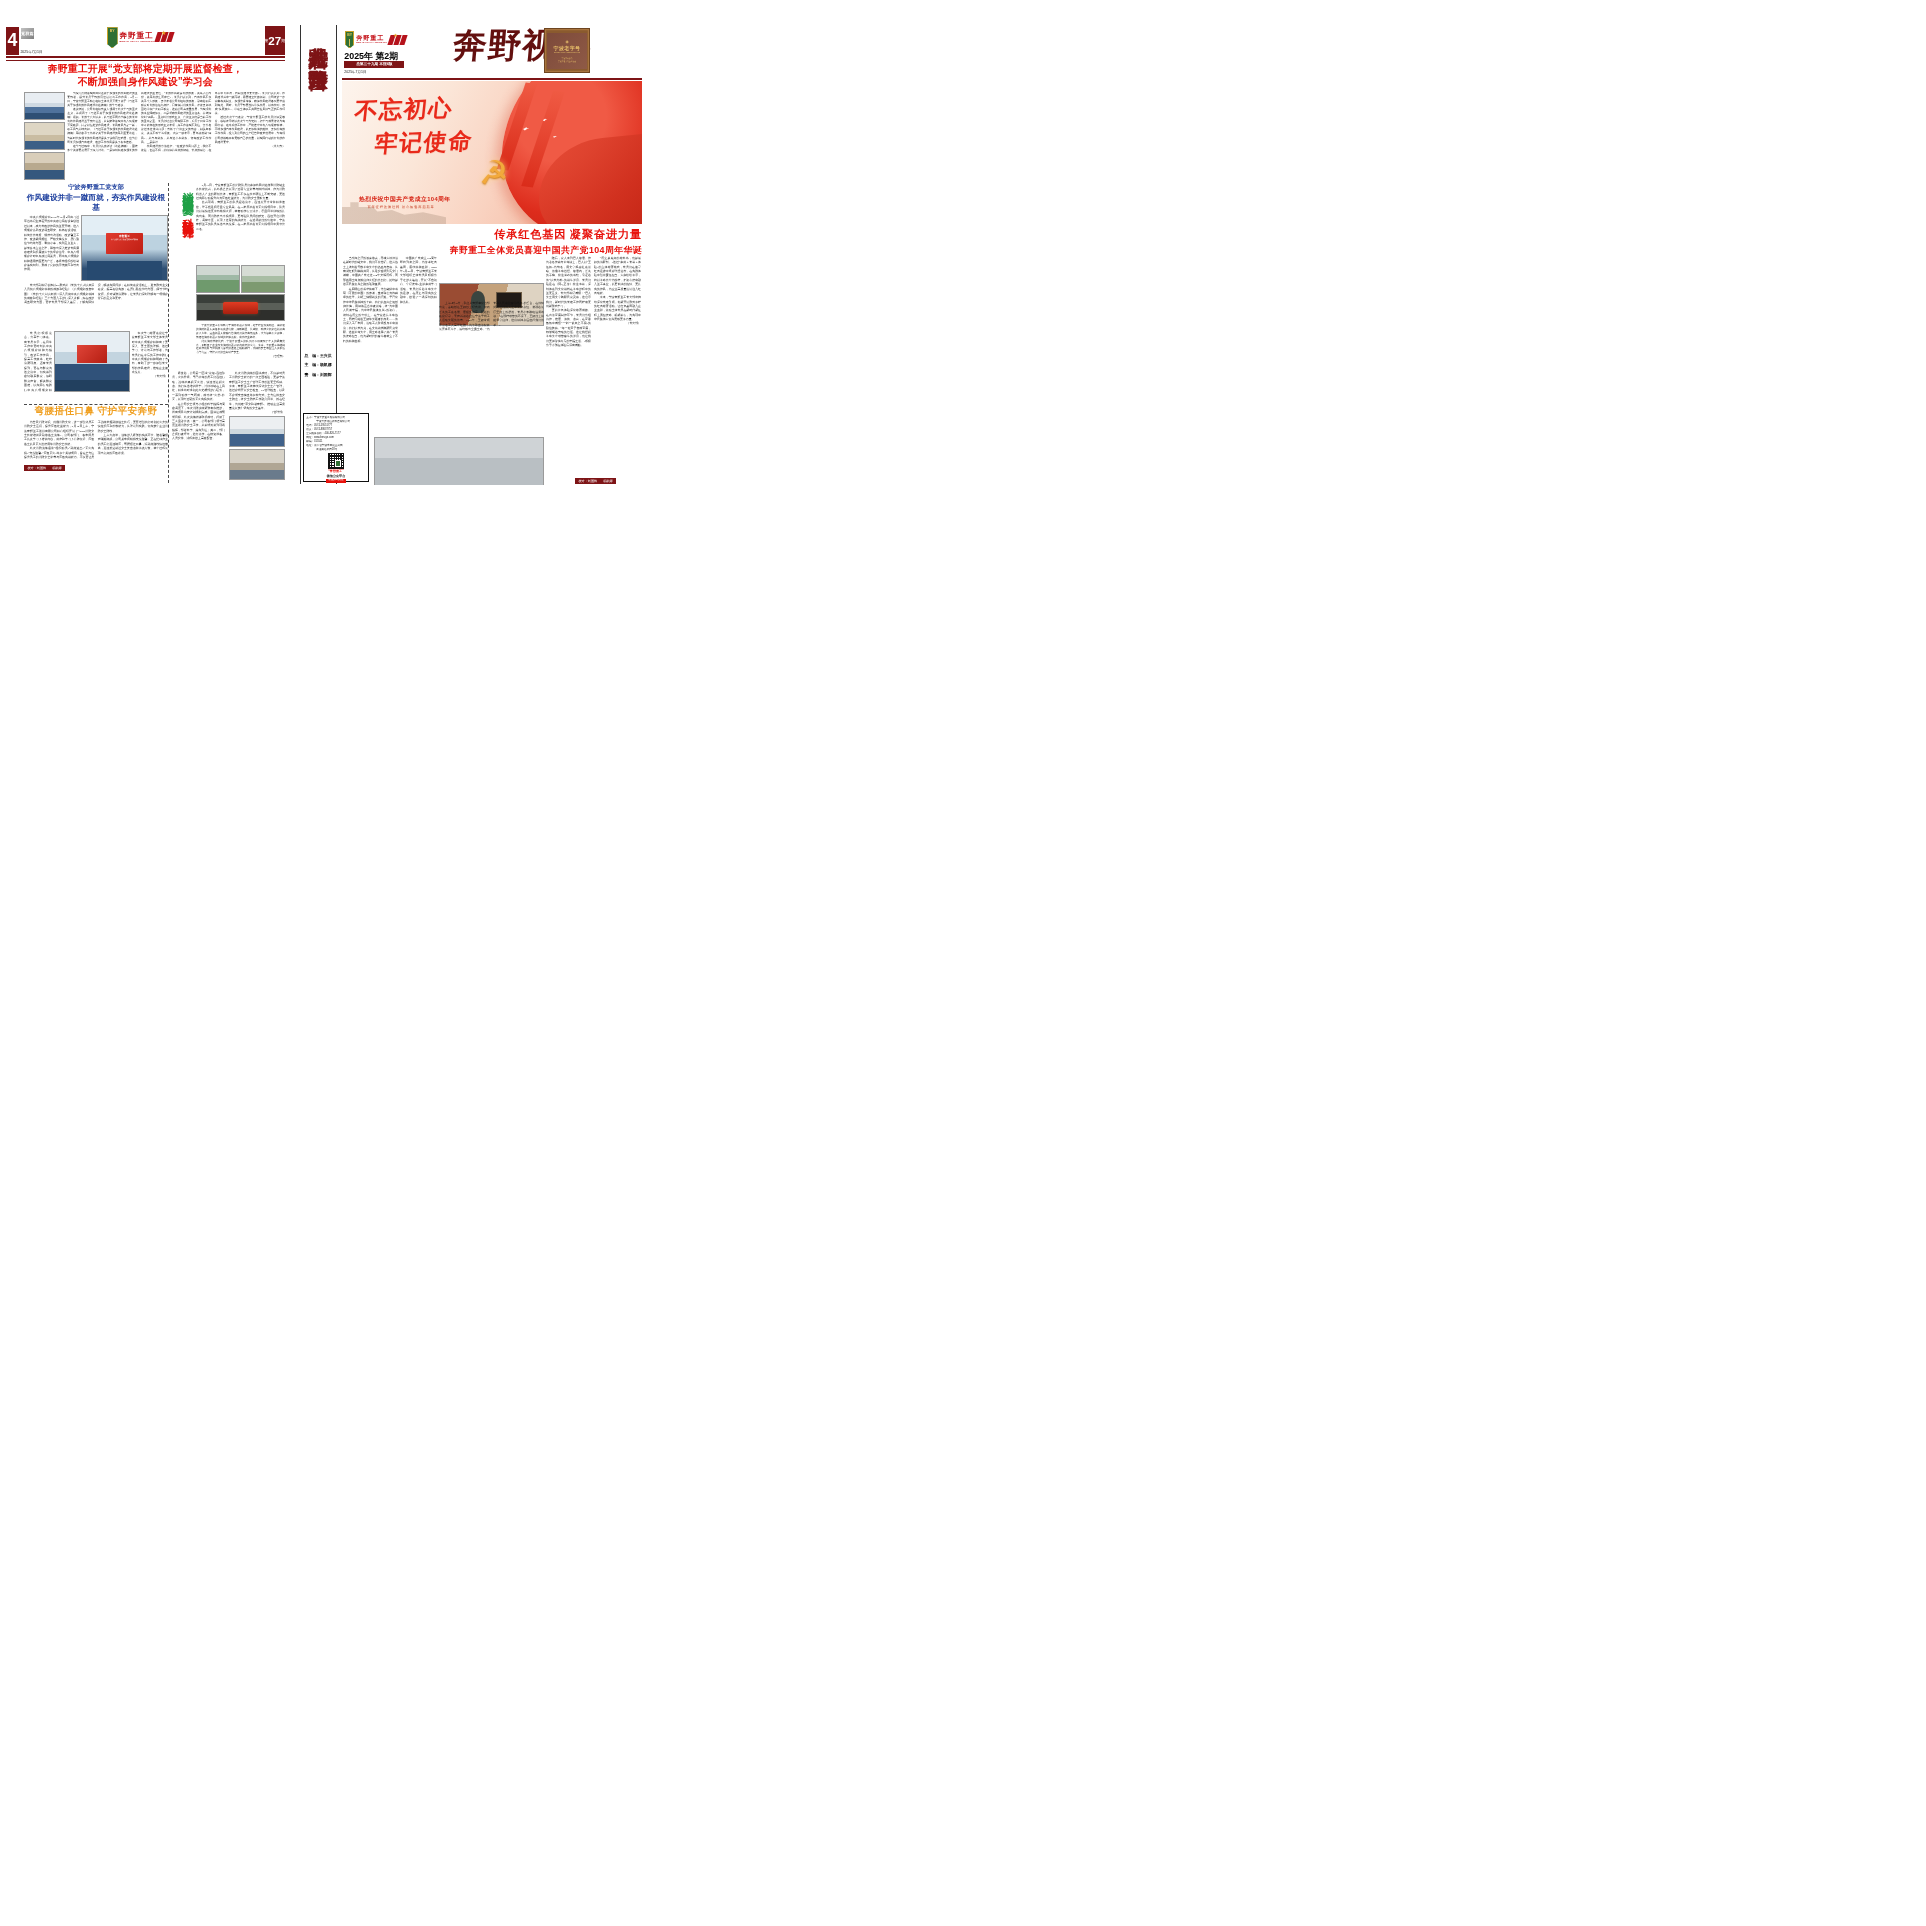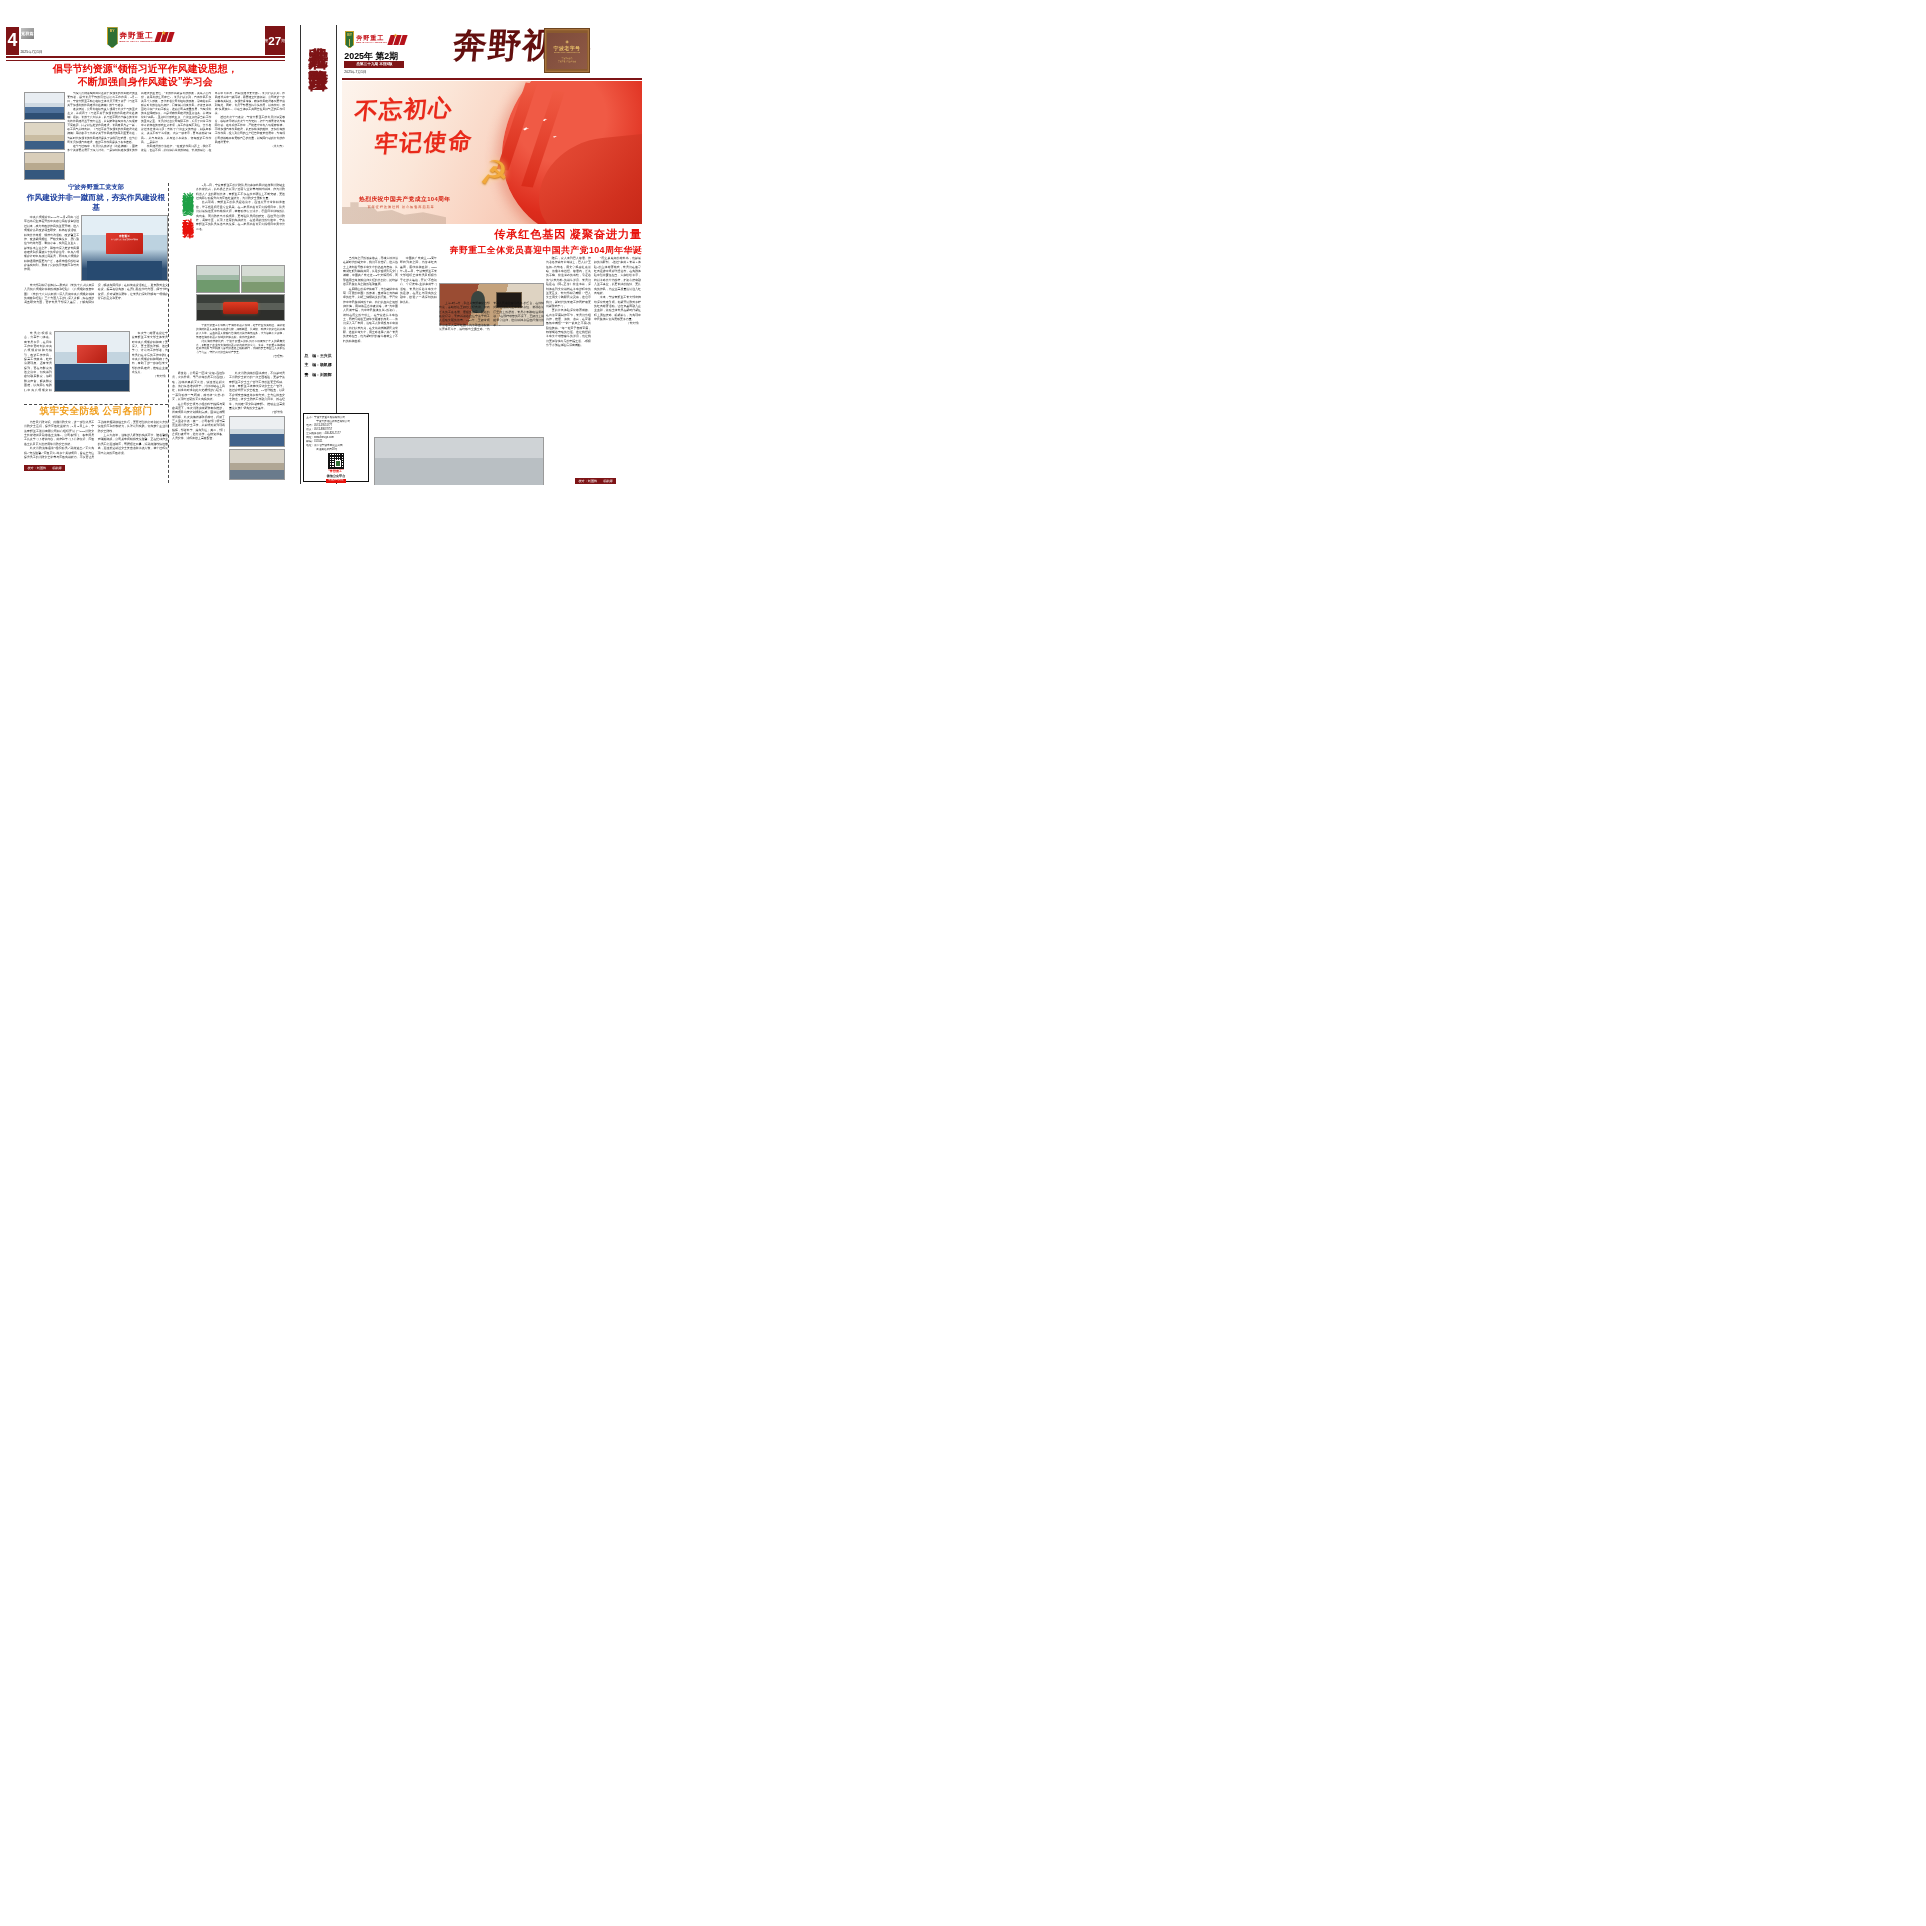--- a/index.html
+++ b/index.html
@@ -214,21 +214,21 @@
     <div class="issue-box">
       <span class="small">第</span>
       <span class="big">27</span>
       <span class="small">期</span>
     </div>
   </div>
   <div class="abs rule1"></div>
   <div class="abs rule2"></div>
 
   <div class="abs headline1">
-    <div>倡导节约资源“领悟习近平作风建设思想，</div>
+    <div>奔野重工开展“党支部将定期开展监督检查，</div>
     <div>不断加强自身作风建设”学习会</div>
   </div>
 
   <div class="abs a1">
     <div class="a1-photos">
       <div class="photo ph-meeting1"></div>
       <div class="photo ph-meeting2"></div>
       <div class="photo ph-meeting3"></div>
     </div>
     <div class="a1-cols body-txt">
@@ -289,21 +289,21 @@
   <div class="abs photo frobot">
     <div class="bot"></div>
   </div>
   <div class="abs fbody2 body-txt">
     <p>宁波奔野重工长期致力于消防机器人领域，处于行业领先地位。其研发的消防机器人具备多项先进功能，如耐高温、长续航、精准火源定位以及高效灭火等。这些机器人能够代替消防员执行高危任务，大大提高灭火效率，凭借在消防机器人领域的卓越贡献，成为行业标杆。</p>
     <p>此次消防技能比武，宁波奔野重工的队员们不仅展现了个人的飒爽英姿，更彰显了企业作为消防机器人研创先锋的实力。未来，奔野重工将继续在科技创新与应急能力提升的道路上砥砺前行，为消防安全事业注入更多活力与力量，守护人们的生命财产安全。</p>
     <p class="sig">（管理部）</p>
   </div>
 
   <div class="abs dashh sa-dash"></div>
-  <div class="abs sa-head">筑牢安全防线 公司各部门</div>
+  <div class="abs sa-head">弯腰捂住口鼻 守护平安奔野</div>
   <div class="abs sa-cols body-txt">
     <p>为普及消防知识、传播消防文化，进一步强化员工消防安全意识，提升应急处置能力，6月12日上午，宁波奔野重工股份有限公司精心组织开展了“2025消防安全技能培训及疏散逃生演练”，公司各部门、各车间员工认真学习了培训内容，观摩和学习了心肺复舒、应急逃生以及灭火器使用等消防安全技能。</p>
     <p>此次消防演练涵盖“组织动员”“疏散逃生”“灭火实操”“突发险警”“应急灭火”等多个关键项目，旨在全方位提升员工的消防安全素养与应急实战能力。不仅要让员工熟练掌握疏散逃生技巧，更要增强他们对初始火灾的快速反应和扑救能力，从理论到实践，切实筑牢企业消防安全防线。</p>
     <p>上午九点半，演练进入紧张的实战环节。随着警报声骤然响起，公司某车间模拟突发险警。正在忙碌作业的员工们迅速响应，弯腰捂住口鼻，沿疏散路线快速撤离，迅速抵达就近安全集合点并清点人数，整个过程展现出良好的应急素质。</p>
   </div>
   <div class="abs sa-col3 body-txt">
     <p>紧接着，公司另一区域“浓烟”迅速弥漫，火情升级。早已待命的员工们迅速行动，熟练地拿起灭火器，快速抵达起火点。他们凭借培训所学，冷静地站在上风处，精准地对准初始火焰根部进行喷射，一系列动作一气呵成，成功将“火势”扑灭，展现出过硬的灭火实操技能。</p>
     <p>在公司安全领导小组的科学指挥与周密调度下，本次消防演练紧张有序推进，所有项目均按计划顺利完成，圆满达成预期目标。此次演练能够取得成功，得益于三大显著特点：其一，公司各部门领导高度重视消防安全工作，从前期策划到现场指挥，部署科学、落实到位；其二，部门之间打破壁垒，通力协作，在物资准备、人员安排、流程衔接上高效配合。</p>
   </div>
   <div class="abs sa-col4 body-txt">

